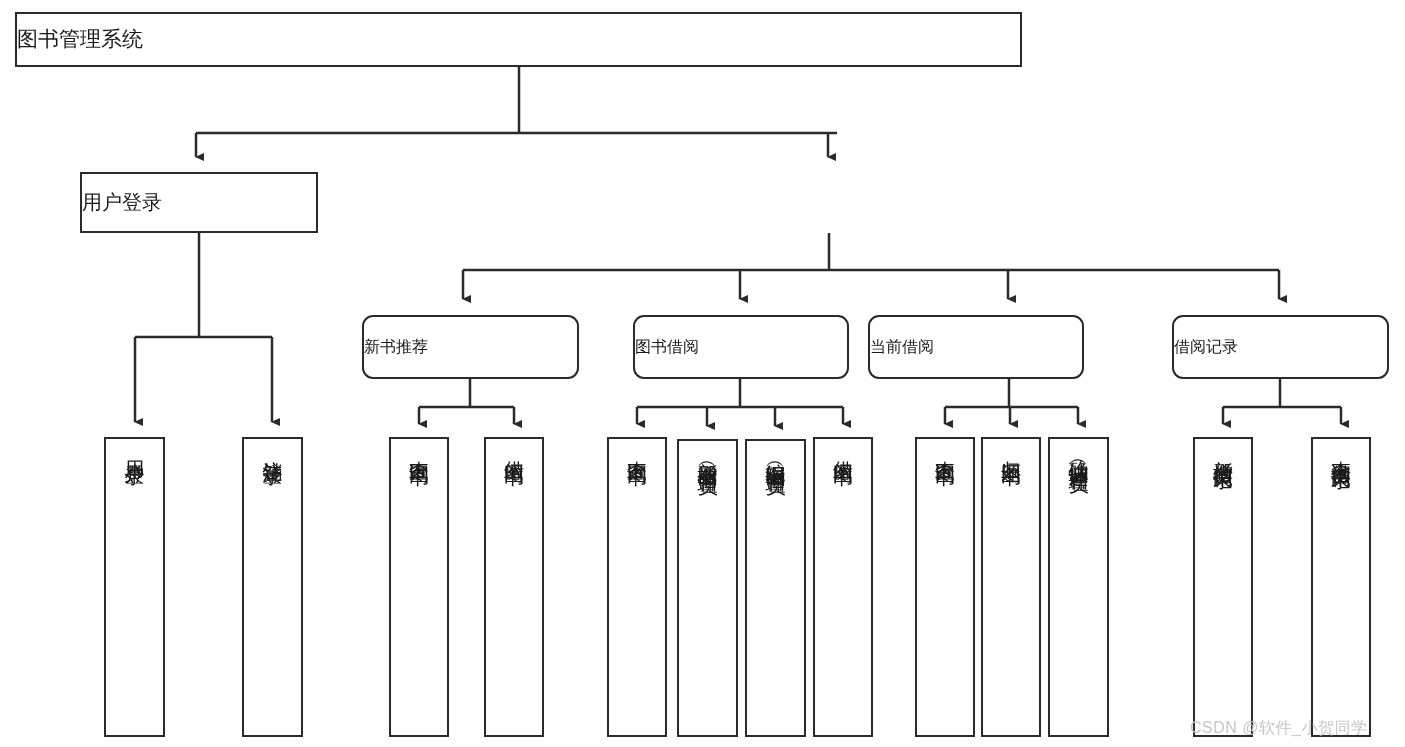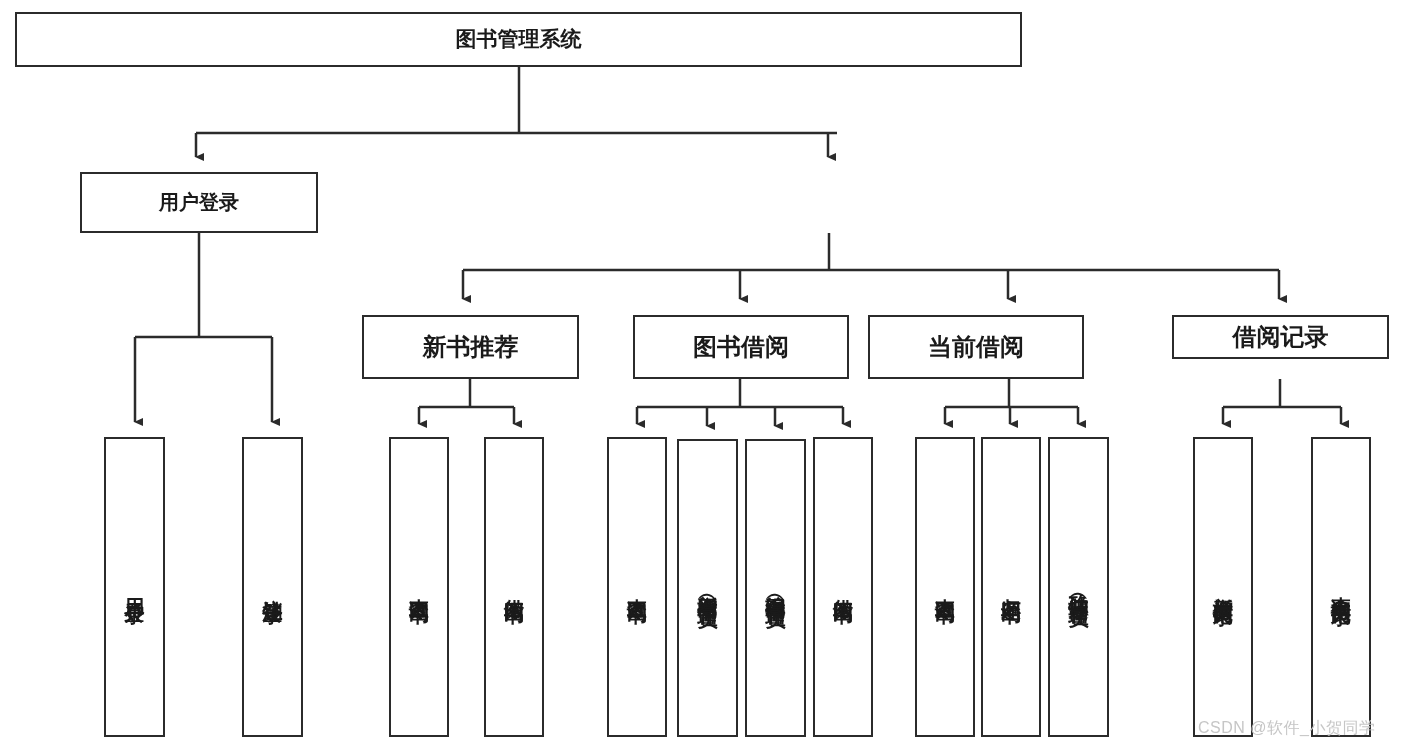--- a/index.html
+++ b/index.html
@@ -27,54 +27,53 @@
     height: 747px;
     pointer-events: none;
   }
   .node {
     position: absolute;
     box-sizing: border-box;
     border: 2px solid #2b2b2b;
     background: #ffffff;
     display: flex;
     align-items: center;
-    justify-content: center;
+    justify-content: flex-start;
     text-align: center;
     color: #1a1a1a;
     line-height: 1.25;
-    font-weight: bold;
   }
   .node.root {
     font-size: 21px;
   }
   .node.level2 {
     font-size: 20px;
   }
   .node.level3 {
-    font-size: 24px;
+    font-size: 16px;
+    border-radius: 11px;
   }
   .node.leaf {
     font-size: 20px;
     writing-mode: vertical-rl;
     text-orientation: upright;
     letter-spacing: 2px;
     padding: 6px 0;
   }
   .node.leaf .label {
     writing-mode: vertical-rl;
     text-orientation: upright;
     white-space: nowrap;
   }
   .watermark {
     position: absolute;
     font-size: 16px;
     color: #c6c6c6;
     white-space: nowrap;
     letter-spacing: 0.5px;
-    margin-left: 8px;
   }
 </style>
 </head>
 <body>
 
 <div id="diagram-root">
 
   <svg id="connector-layer" viewBox="0 0 1405 747" width="1405" height="747" xmlns="http://www.w3.org/2000/svg">
     <defs>
       <marker id="arrowhead" markerWidth="10" markerHeight="10" refX="4" refY="8" orient="auto" markerUnits="userSpaceOnUse">
@@ -135,21 +134,21 @@
 
   <div class="node level3" style="left:362px; top:315px; width:217px; height:64px;">
     <span class="label">新书推荐</span>
   </div>
   <div class="node level3" style="left:633px; top:315px; width:216px; height:64px;">
     <span class="label">图书借阅</span>
   </div>
   <div class="node level3" style="left:868px; top:315px; width:216px; height:64px;">
     <span class="label">当前借阅</span>
   </div>
-  <div class="node level3" style="left:1172px; top:315px; width:217px; height:44px;">
+  <div class="node level3" style="left:1172px; top:315px; width:217px; height:64px;">
     <span class="label">借阅记录</span>
   </div>
 
   <div class="node leaf" style="left:104px; top:437px; width:61px; height:300px;">
     <span class="label">用户登录</span>
   </div>
   <div class="node leaf" style="left:242px; top:437px; width:61px; height:300px;">
     <span class="label">注销登录</span>
   </div>
 

